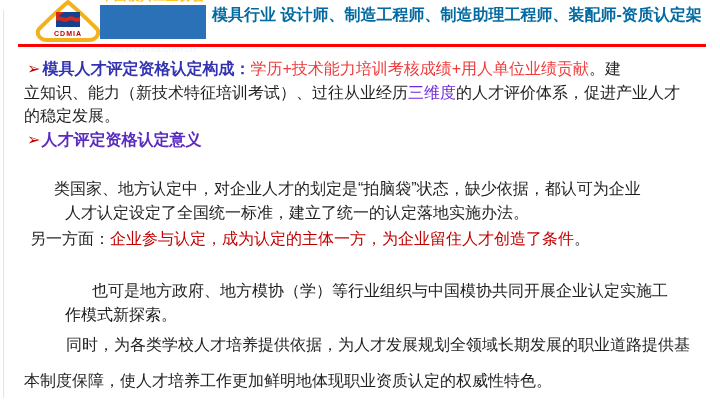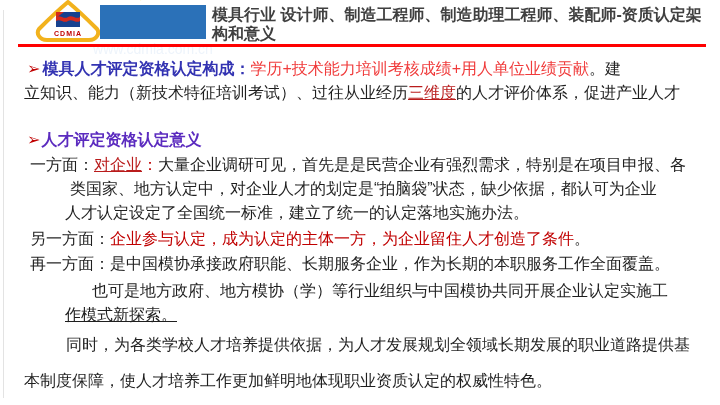--- a/index.html
+++ b/index.html
@@ -17,43 +17,43 @@
   
   .logo-svg{position:absolute;left:34px;top:0px;}
   .org-box{
     position:absolute;left:100px;top:5px;width:106px;height:34px;
     background:#2b71b8;
     display:flex;flex-direction:column;justify-content:center;align-items:center;
     line-height:1.15;
     gap:40px;
   }
   .org-name{color:#ffc41e;font-weight:bold;font-size:12.5px;letter-spacing:0.5px;white-space:nowrap;}
-  .org-url{color:#eef4fb;font-size:14px;white-space:nowrap;}
+  .org-url{color:#eef4fb;font-size:10px;white-space:nowrap;}
   .slide-title{
     position:absolute;left:212px;top:5px;width:502px;
-    color:#404040;font-weight:bold;font-size:16px;line-height:19px;
+    color:#0369a1;font-weight:bold;font-size:16px;line-height:19px;
   }
   .slide-title div{white-space:nowrap;}
   .red-rule{
     position:absolute;left:18px;top:44px;width:688px;height:3px;
     background:#ff0000;
   }
   
   .body-lines{position:absolute;left:12px;top:0;width:720px;height:309px;}
   .tline{
     position:absolute;white-space:nowrap;
     font-size:16px;line-height:20px;color:#1f1f1f;
   }
   .seg-blk{color:#1f1f1f;}
   .seg-arrow{color:#c00000;font-weight:bold;}
   .seg-h1{color:#3333b2;font-weight:bold;margin-left:2px;}
   .seg-h2{color:#5b2bbf;font-weight:bold;margin-left:1px;}
   .seg-red{color:#c00000;}
   .seg-redbright{color:#f03b3b;}
-  .seg-redu{color:#b91c1c;text-decoration:underline;}
+  .seg-redu{color:#6d28d9;}
 </style>
 </head>
 <body>
 
 <div class="slide">
 
   <div class="edge-line"></div>
 
   <svg class="logo-svg" width="68" height="44" viewBox="0 0 68 44">
     <path d="M34 2 C 40 7, 58 24, 63 29 C 66 33, 63 40, 55 40 L 13 40 C 5 40, 2 33, 5 29 C 10 24, 28 7, 34 2 Z" fill="#ffffff" stroke="#f2b21d" stroke-width="4" stroke-linejoin="round"></path>
@@ -63,33 +63,31 @@
     <text x="34" y="36" text-anchor="middle" font-size="7" font-weight="bold" fill="#c00000" font-family="Liberation Sans, DejaVu Sans, sans-serif" letter-spacing="1">CDMIA</text>
   </svg>
 
   <div class="org-box">
     <div class="org-name">中国模具工业协会</div>
     <div class="org-url">www.cdmia.com.cn</div>
   </div>
 
   <div class="slide-title">
     <div>模具行业 设计师、制造工程师、制造助理工程师、装配师-资质认定架</div>
-    <div>构和意义</div>
   </div>
 
   <div class="red-rule"></div>
 
   <div class="body-lines">
       <div class="tline" style="top: 59px; left: 15px;"><span class="seg-arrow">➢</span><span class="seg-h1">模具人才评定资格认定构成：</span><span class="seg-redbright">学历+技术能力培训考核成绩+用人单位业绩贡献</span><span class="seg-blk">。建</span></div>
       <div class="tline" style="top: 83px; left: 12px;"><span class="seg-blk">立知识、能力（新技术特征培训考试）、过往从业经历</span><span class="seg-redu">三维度</span><span class="seg-blk">的人才评价体系，促进产业人才</span></div>
+      <div class="tline" style="top: 106px; left: 12px;"><span class="seg-blk">的稳定发展。</span></div>
       <div class="tline" style="top: 130px; left: 15px;"><span class="seg-arrow">➢</span><span class="seg-h2">人才评定资格认定意义</span></div>
-      <div class="tline" style="top: 155px; left: 18px;"><span class="seg-blk">一方面：</span><span class="seg-redu">对企业</span><span class="seg-red">：</span><span class="seg-blk">大量企业调研可见，首先是是民营企业有强烈需求，特别是在项目申报、各</span></div>
-      <div class="tline" style="top: 179px; left: 42px; margin-left: 16px;"><span class="seg-blk">类国家、地方认定中，对企业人才的划定是“拍脑袋”状态，缺少依据，都认可为企业</span></div>
+      <div class="tline" style="top: 179px; left: 42px;"><span class="seg-blk">类国家、地方认定中，对企业人才的划定是“拍脑袋”状态，缺少依据，都认可为企业</span></div>
       <div class="tline" style="top: 203px; left: 53px; text-align: right;"><span class="seg-blk">人才认定设定了全国统一标准，建立了统一的认定落地实施办法。</span></div>
       <div class="tline" style="top: 229px; left: 18px;"><span class="seg-blk">另一方面：</span><span class="seg-red">企业参与认定，成为认定的主体一方，为企业留住人才创造了条件</span><span class="seg-blk">。</span></div>
-      <div class="tline" style="top: 254px; left: 18px;"><span class="seg-blk">再一方面：是中国模协承接政府职能、长期服务企业，作为长期的本职服务工作全面覆盖。</span></div>
       <div class="tline" style="top: 281px; left: 80px;"><span class="seg-blk">也可是地方政府、地方模协（学）等行业组织与中国模协共同开展企业认定实施工</span></div>
-      <div class="tline" style="top: 305px; left: 53px; text-decoration: underline;"><span class="seg-blk">作模式新探索。</span></div>
+      <div class="tline" style="top: 305px; left: 53px;"><span class="seg-blk">作模式新探索。</span></div>
       <div class="tline" style="top: 335px; left: 54px;"><span class="seg-blk">同时，为各类学校人才培养提供依据，为人才发展规划全领域长期发展的职业道路提供基</span></div>
       <div class="tline" style="top: 359px; left: 12px; margin-top: 12px;"><span class="seg-blk">本制度保障，使人才培养工作更加鲜明地体现职业资质认定的权威性特色。</span></div>
     </div>
 
 </div>
 
 </body></html>

